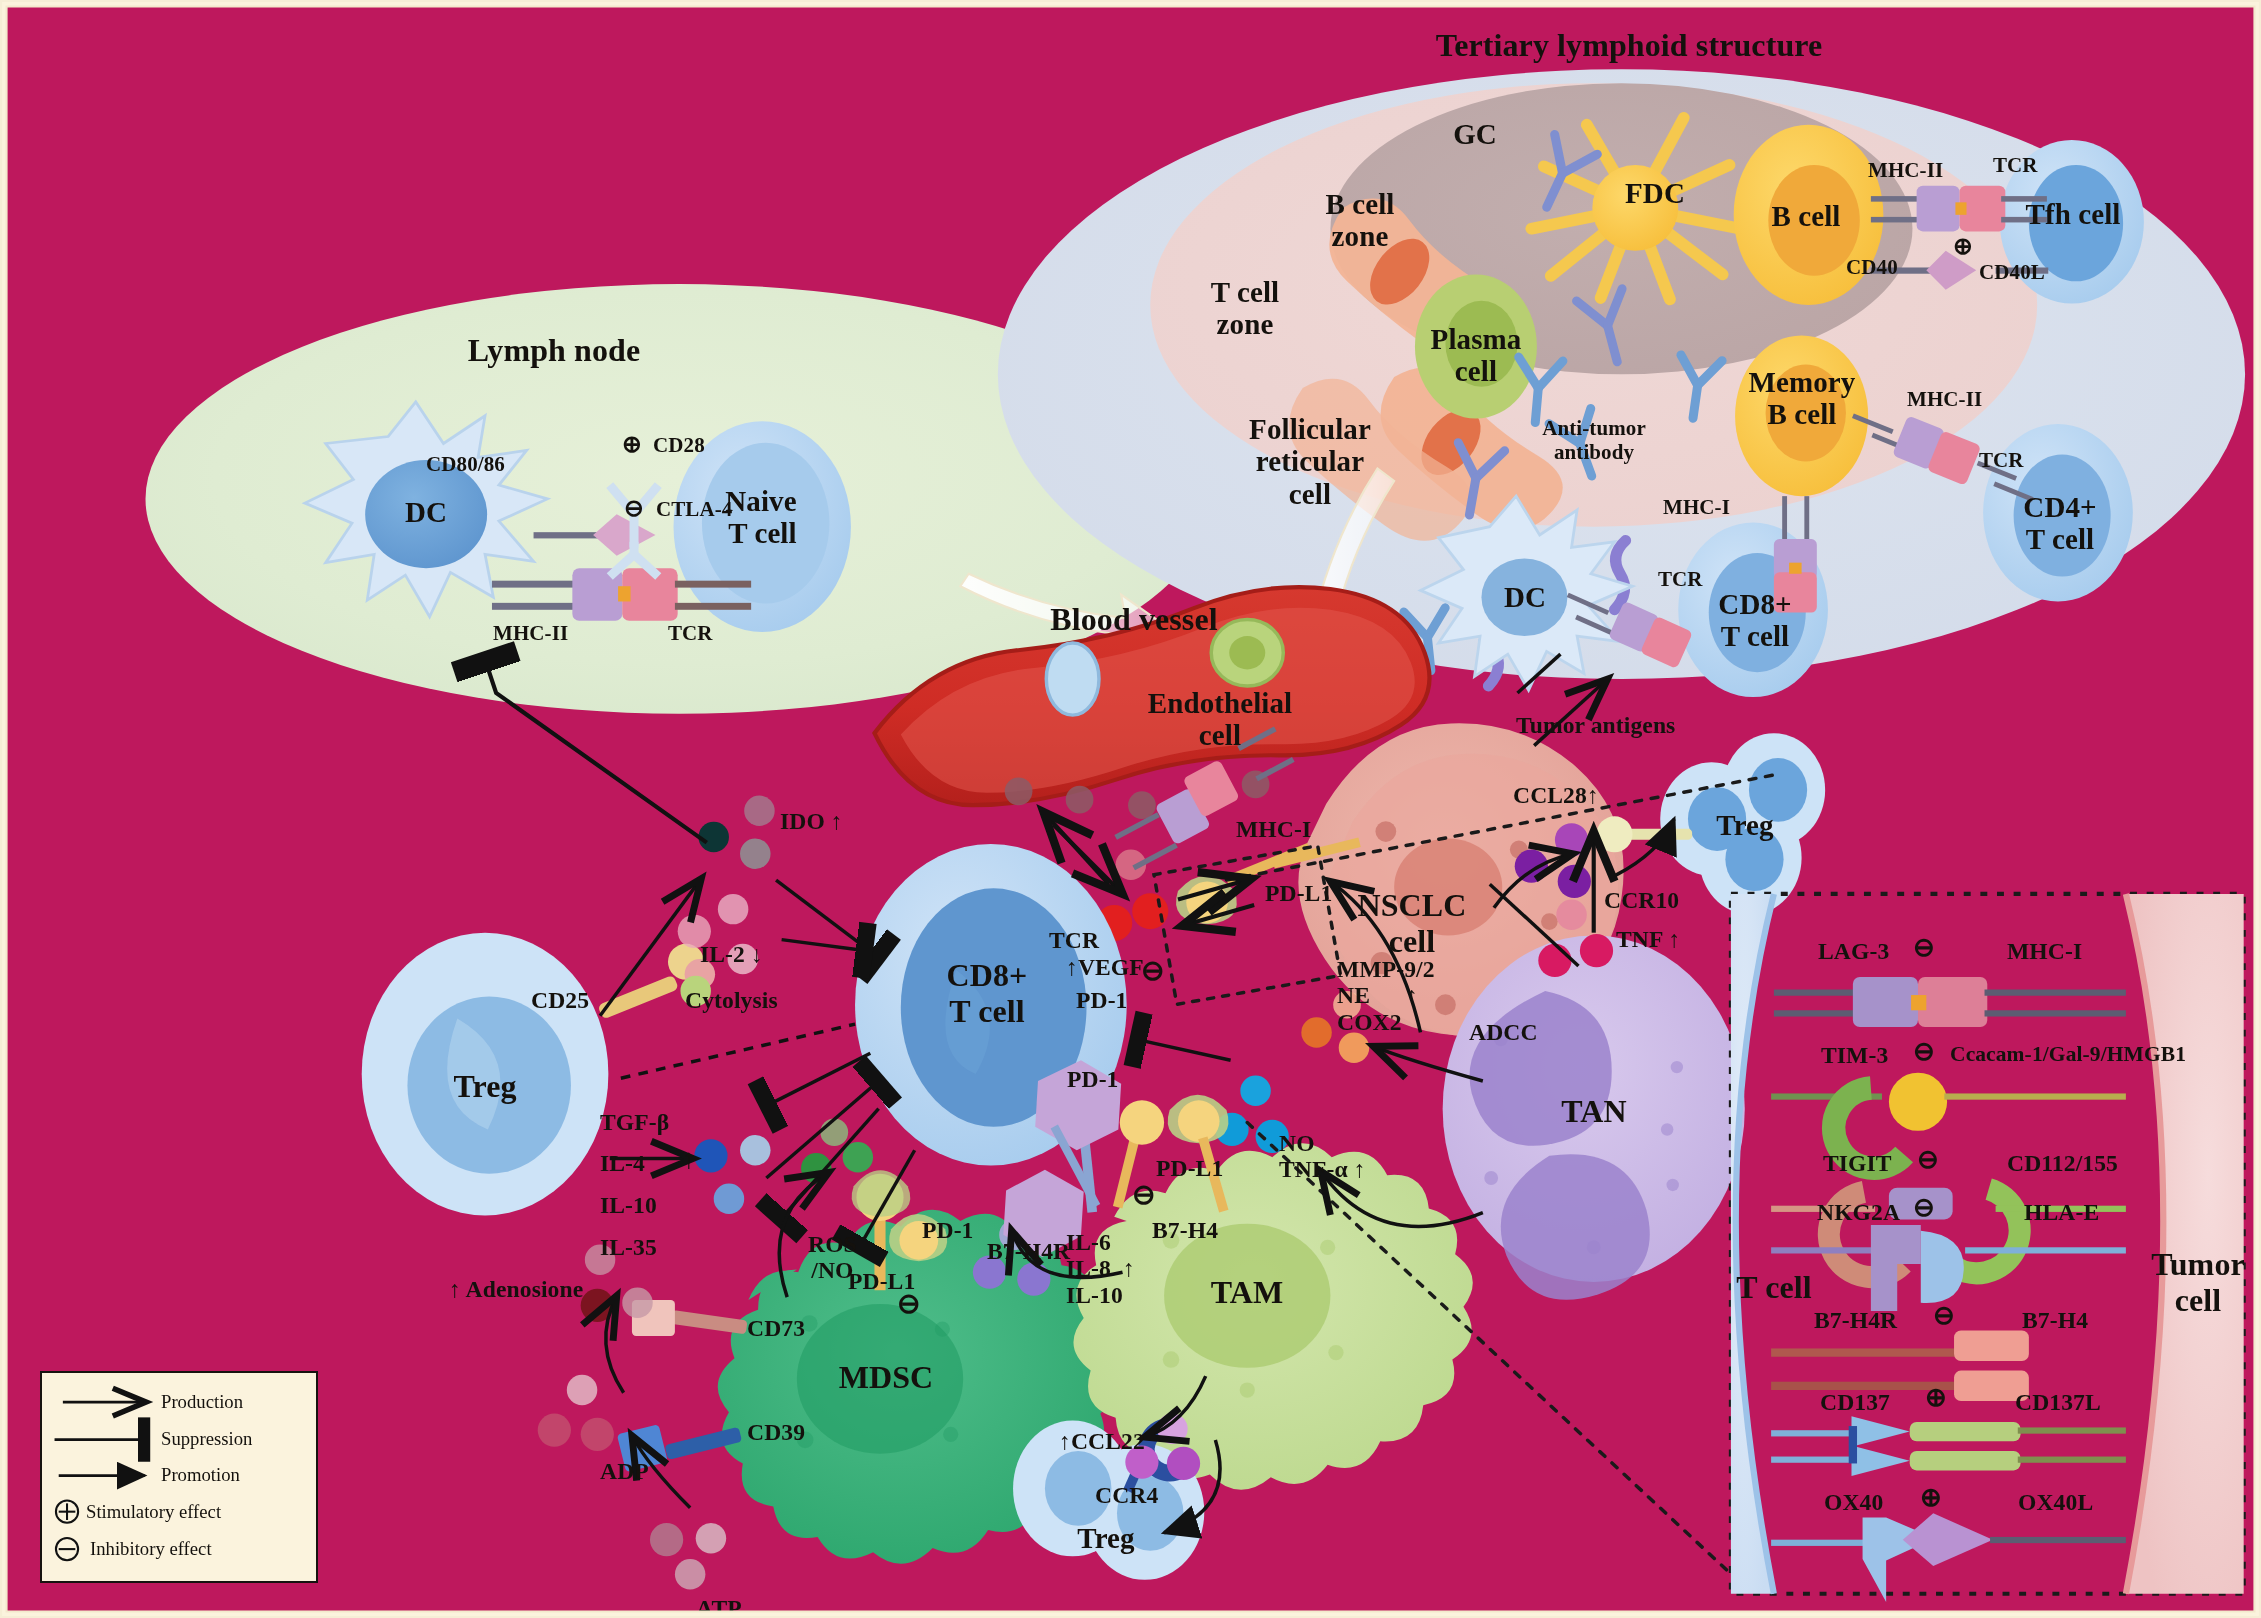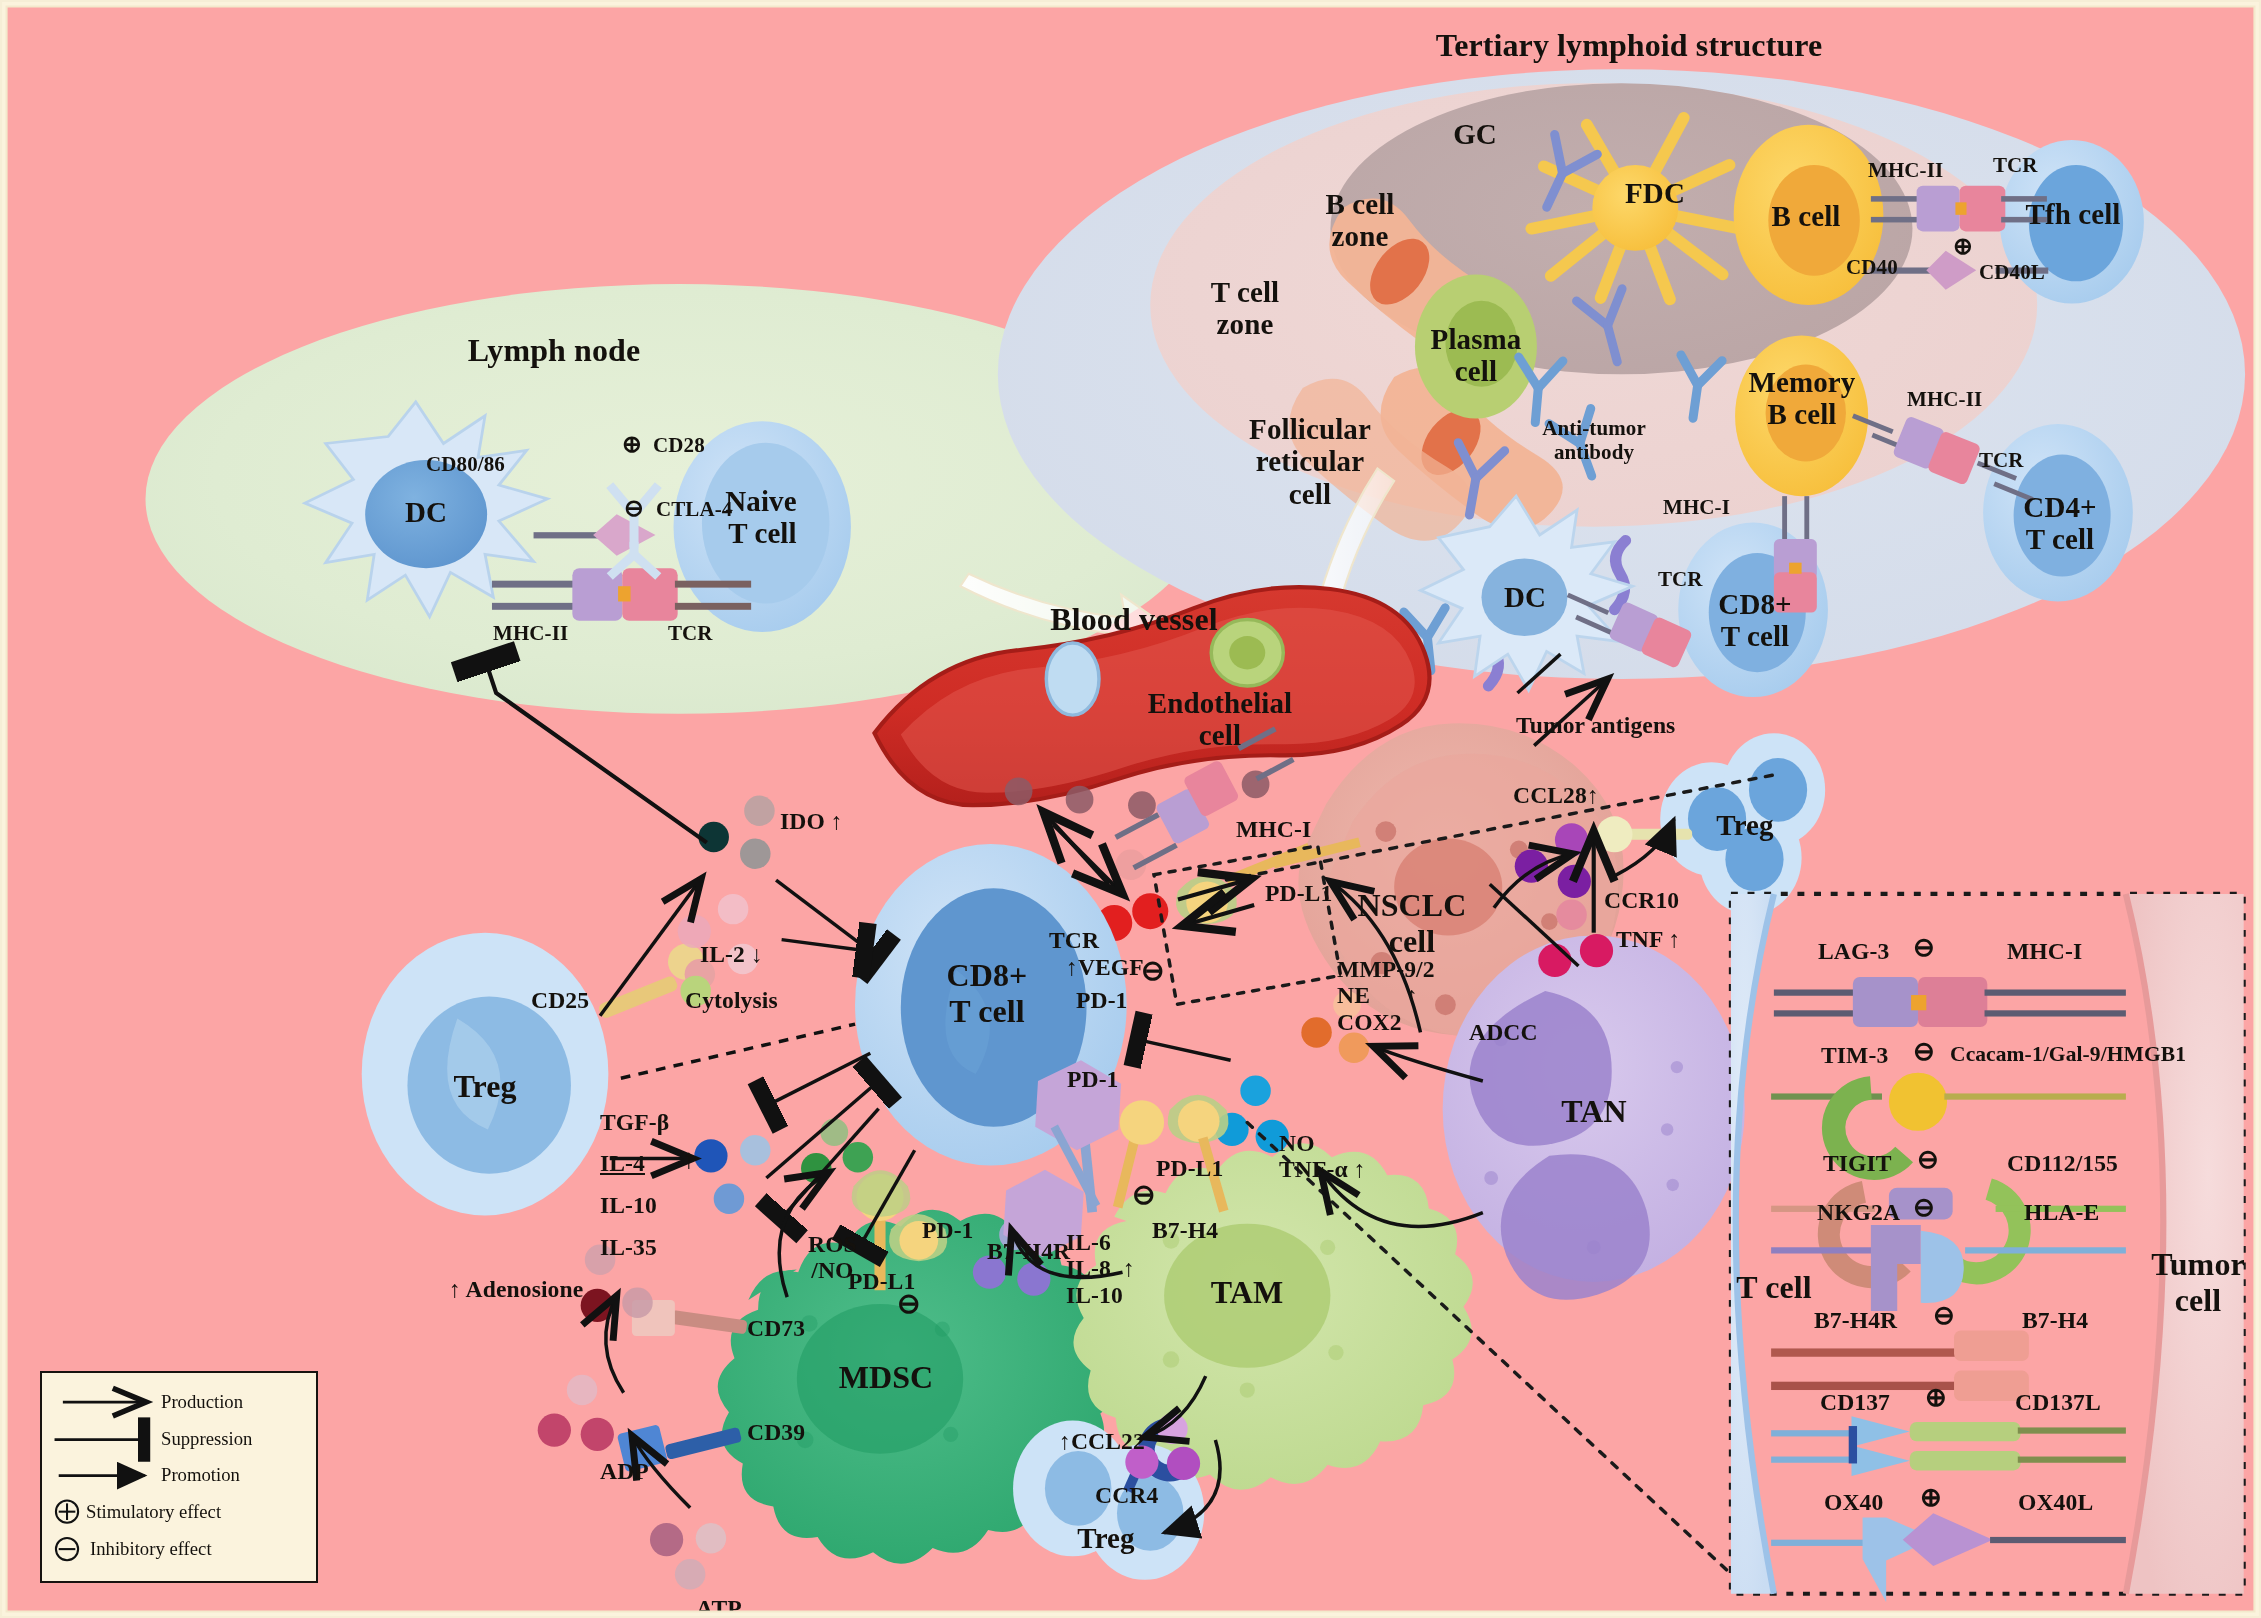--- a/index.html
+++ b/index.html
@@ -1,18 +1,18 @@
 <!DOCTYPE html>
 <html style="font-size:11px"><head>
 <meta charset="utf-8">
 <style>
   html,body{margin:0;padding:0;background:#ffffff;}
   #stage{
     position:relative;width:2261px;height:1618px;
-    background:#fca5a5;
+    background:#be185d;
     font-family:"Liberation Serif", serif;
     overflow:hidden;
   }
   #stage:before{
     content:"";position:absolute;left:0;top:0;right:0;bottom:0;
     box-shadow:inset 0 0 0 2.1px #f6eed6, inset 0 0 0 5.5px #fbf3dd, inset 0 0 0 7.6px #f3e9cc;
     pointer-events:none;z-index:60;
   }
   .lbl{position:absolute;color:#14110d;font-weight:bold;white-space:pre;line-height:1.12;
        letter-spacing:0.1px;z-index:30;}
@@ -736,21 +736,21 @@
   <div class="lbl mid" style="left:922px;top:1217px;">PD-1</div>
   <div class="lbl mid" style="left:987px;top:1238px;">B7-H4R</div>
   <div class="lbl" style="left:1141px;top:955px;font-size:28px;">⊖</div>
   <div class="lbl" style="left:1132px;top:1179px;font-size:28px;">⊖</div>
   <div class="lbl" style="left:897px;top:1288px;font-size:28px;">⊖</div>
 
   <div class="lbl ttl ctr" style="left:485px;top:1069px;">Treg</div>
   <div class="lbl mid" style="left:531px;top:987px;">CD25</div>
   <div class="lbl mid" style="left:685px;top:987px;">Cytolysis</div>
   <div class="lbl mid" style="left:600px;top:1109px;">TGF-β</div>
-  <div class="lbl mid" style="left:600px;top:1150px;text-decoration:underline;">IL-4</div>
+  <div class="lbl mid" style="left:600px;top:1150px;">IL-4</div>
   <div class="lbl mid" style="left:600px;top:1192px;">IL-10</div>
   <div class="lbl mid" style="left:600px;top:1234px;">IL-35</div>
   <div class="lbl mid" style="left:682px;top:1143px;font-size:28px;">↑</div>
 
   <div class="lbl mid" style="left:780px;top:808px;">IDO ↑</div>
   <div class="lbl mid" style="left:700px;top:941px;">IL-2 ↓</div>
   <div class="lbl mid" style="left:449px;top:1276px;">↑ Adenosione</div>
   <div class="lbl mid" style="left:600px;top:1458px;">ADP</div>
   <div class="lbl mid" style="left:696px;top:1595px;">ATP</div>
   <div class="lbl mid" style="left:808px;top:1231px;text-align:center;">ROS

